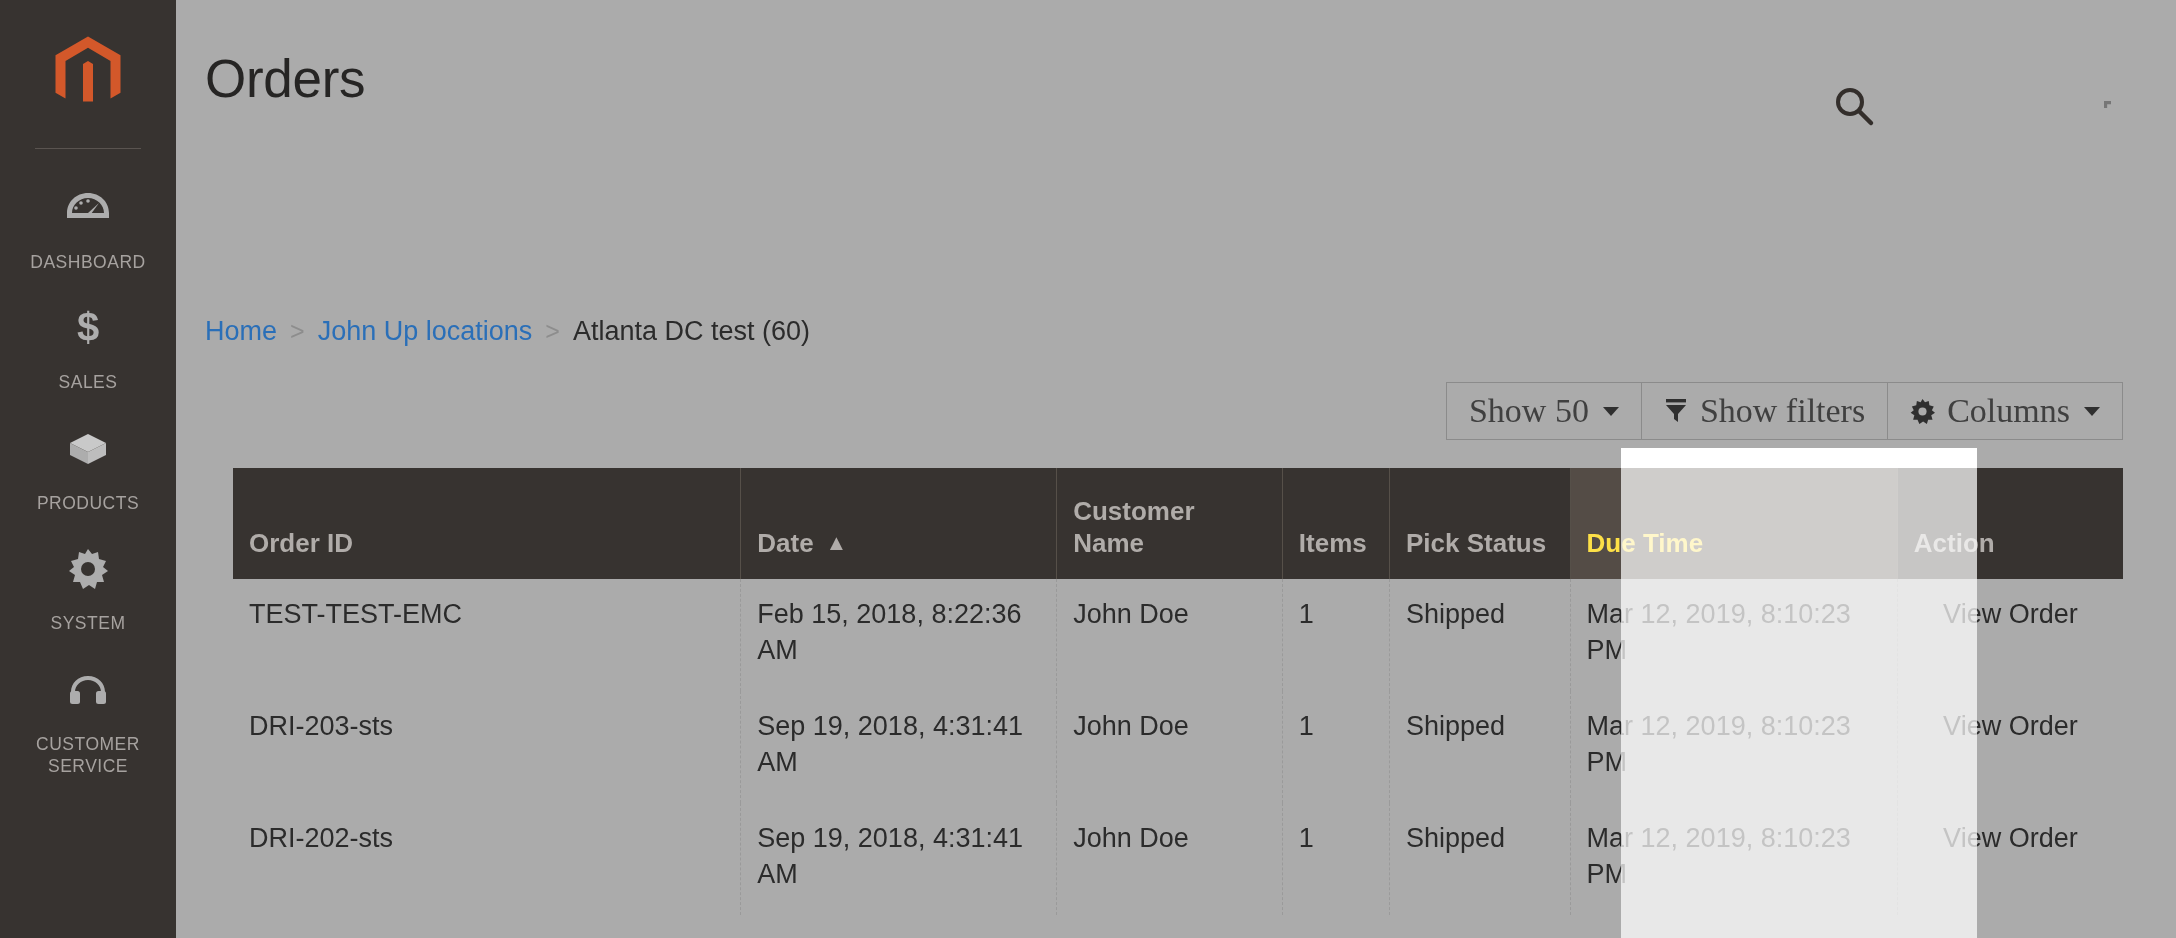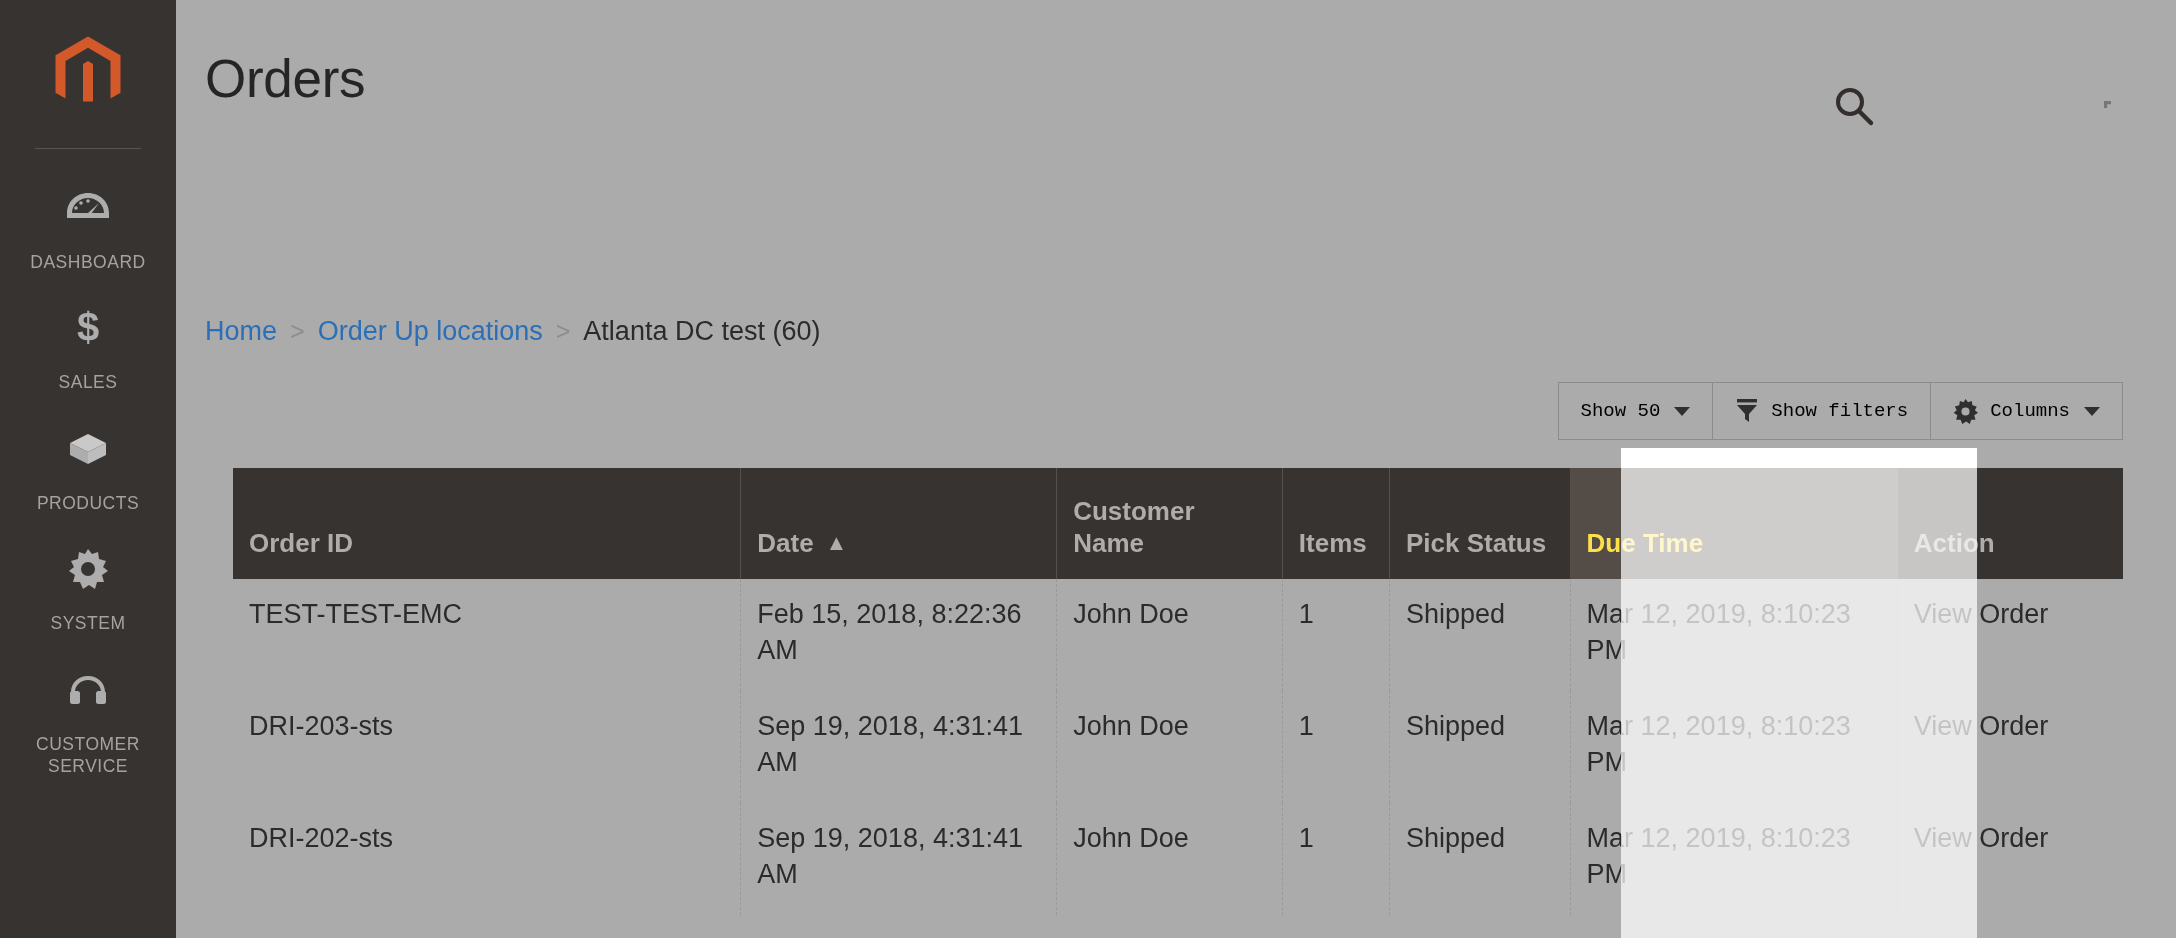--- a/index.html
+++ b/index.html
@@ -71,25 +71,25 @@
   #toolbar {
     position: absolute; right: 53px; top: 382px;
     display: flex; align-items: stretch;
     border: 1px solid #8b8b8b;
     background: #ababab;
     height: 58px;
   }
   .tb-btn {
     display: flex; align-items: center; gap: 12px;
     padding: 0 22px;
-    font-size: 19px; color: #000000;
+    font-size: 34px; color: #404040;
     background: transparent;
     border: none; border-right: 1px solid #8b8b8b;
     cursor: pointer;
-    font-family: Liberation Mono, monospace;
+    font-family: Liberation Serif, serif;
     white-space: nowrap;
   }
   .tb-btn:last-child { border-right: none; }
   .caret {
     width: 0; height: 0;
     border-left: 8px solid transparent; border-right: 8px solid transparent;
     border-top: 9px solid #2f2f2f;
     margin-left: 2px;
   }
 
@@ -127,21 +127,21 @@
     font-size: 27px;
     color: #2b2b2b;
     padding: 18px 16px 20px 16px;
     vertical-align: top;
     border-right: 1px dashed #9a9a9a;
     line-height: 1.33;
     background: transparent;
   }
   #orders-table tbody td:last-child { border-right: none; }
   #orders-table tbody tr { height: 112px; }
-  .link-cell { color: #2a6fb8; cursor: pointer; }
+  .link-cell { color: #2a6fb8; cursor: pointer; text-align: center; }
 
   
   .c-order  { width: 450px; }
   .c-date   { width: 280px; }
   .c-cust   { width: 200px; }
   .c-items  { width: 95px; }
   .c-pick   { width: 160px; }
   .c-due    { width: 290px; }
   .c-action { width: 200px; }
 
@@ -245,21 +245,21 @@
           <line x1="27" y1="27" x2="39" y2="39" stroke="#332e2b" stroke-width="4.5" stroke-linecap="round"></line>
         </svg>
       </div>
 
       <div id="tiny-mark"></div>
     </div>
 
     <div id="breadcrumb">
       <span class="crumb-link">Home</span>
       <span class="crumb-sep">&gt;</span>
-      <span class="crumb-link">Order Up locations</span>
+      <span class="crumb-link">John Up locations</span>
       <span class="crumb-sep">&gt;</span>
       <span class="crumb-current">Atlanta DC test (60)</span>
     </div>
 
     <div id="toolbar">
       <button class="tb-btn">
         <span>Show 50</span>
         <span class="caret"></span>
       </button>
 

